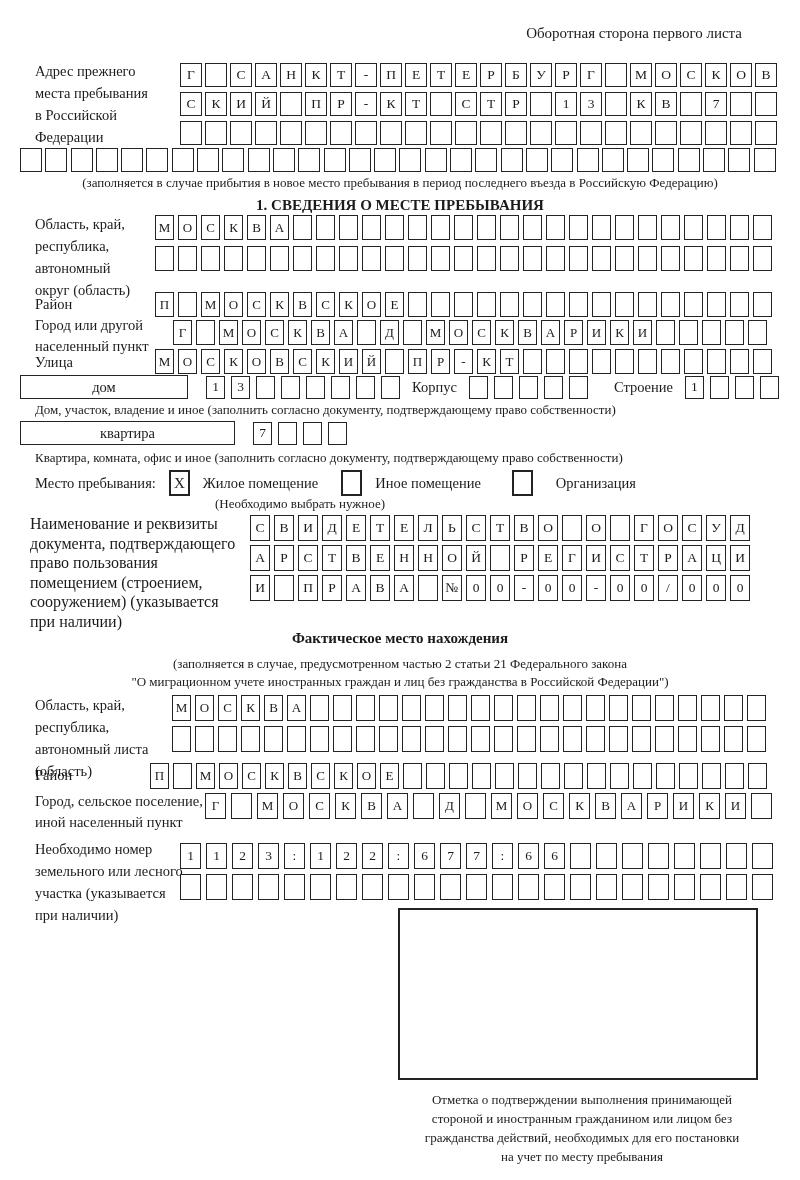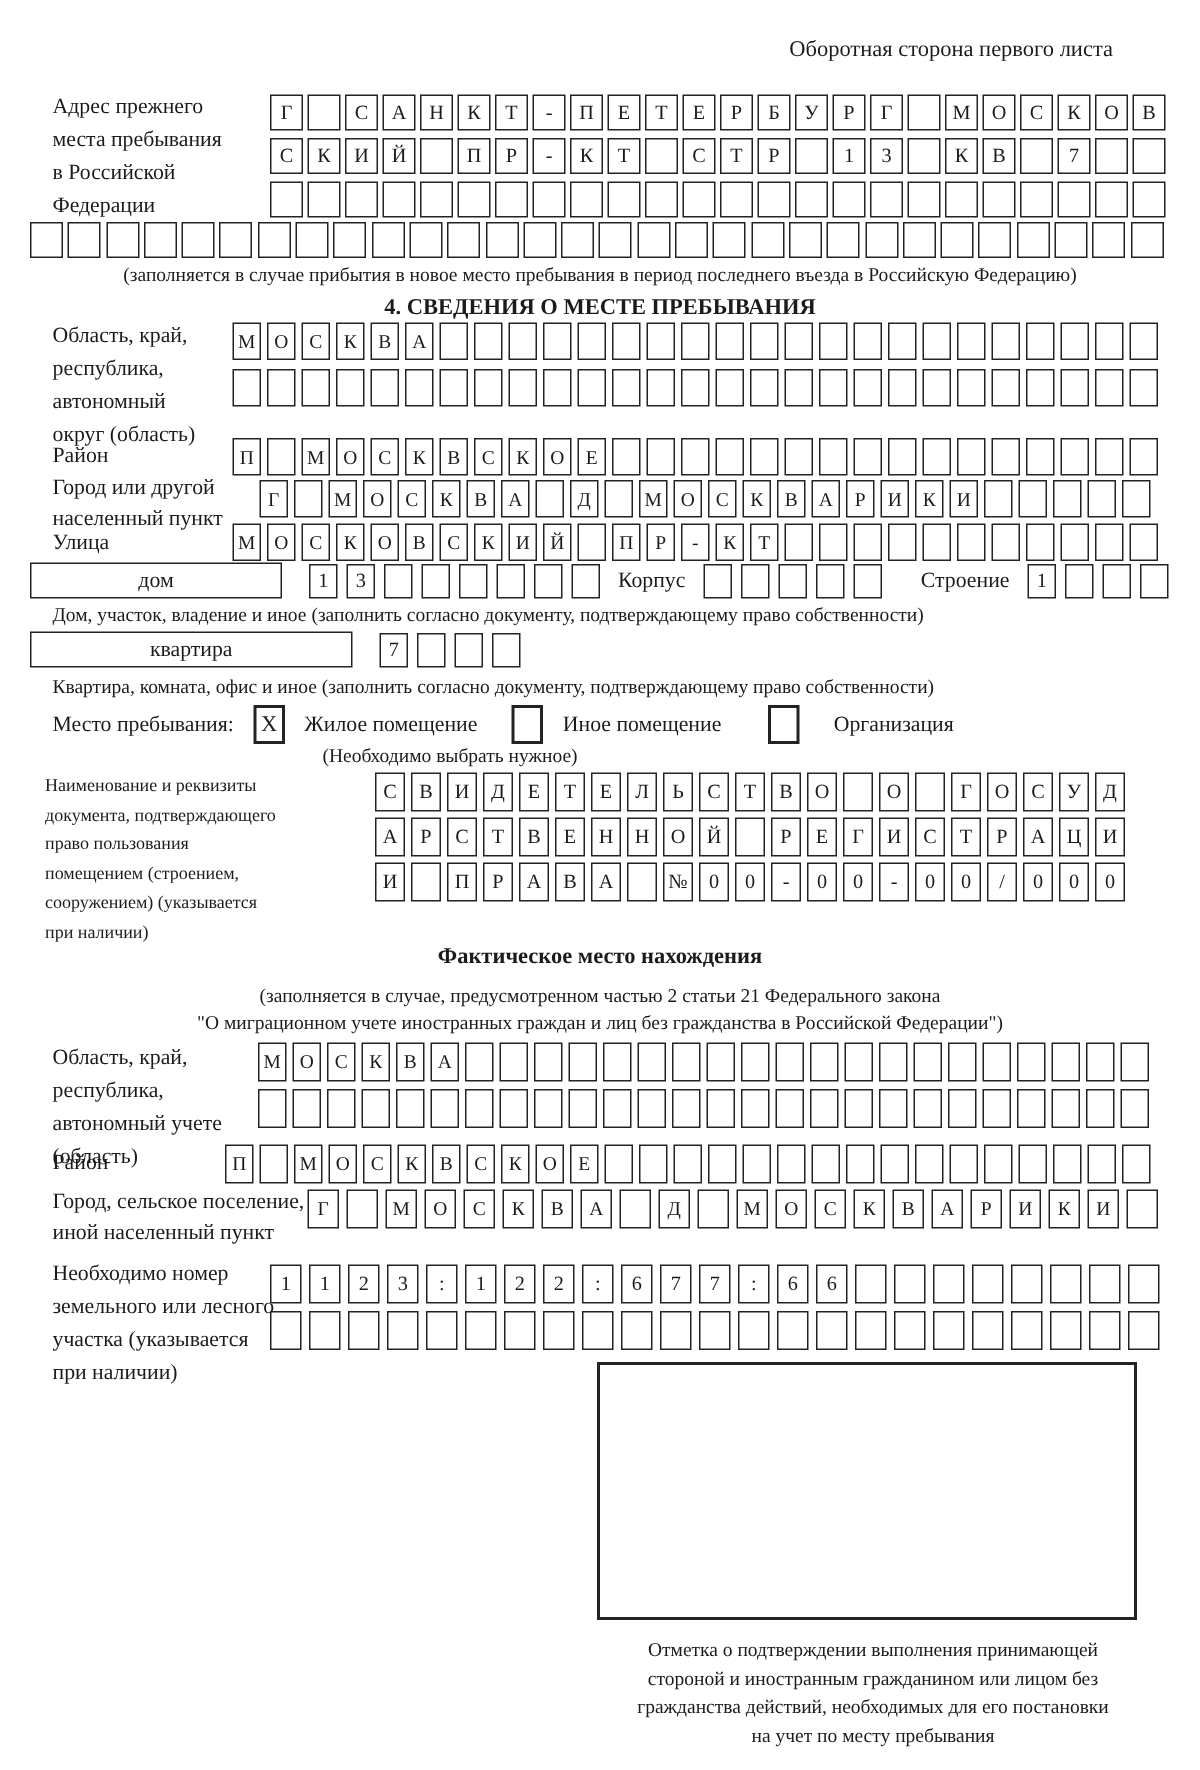--- a/index.html
+++ b/index.html
@@ -156,21 +156,21 @@
       <span></span>
       <span></span>
       <span></span>
       <span></span>
       <span></span>
       <span></span>
       <span></span>
     </div>
   <div class="abs cap center" style="top:175px;">(заполняется в случае прибытия в новое место пребывания в период последнего въезда в Российскую Федерацию)</div>
 
-  <div class="abs hdr center" style="top:197px;">4. СВЕДЕНИЯ О МЕСТЕ ПРЕБЫВАНИЯ</div>
+  <div class="abs hdr center" style="top:197px;">1. СВЕДЕНИЯ О МЕСТЕ ПРЕБЫВАНИЯ</div>
 
   <div class="abs lbl" style="left:35px;top:213px;">
     <span class="lbl-line">Область, край,</span>
     <span class="lbl-line">республика,</span>
     <span class="lbl-line">автономный</span>
     <span class="lbl-line">округ (область)</span>
   </div>
   <div class="abs stack" style="left:155px;top:215px;gap:6px;">
     <div class="cells c-s2">
         <span>М</span>
@@ -372,21 +372,21 @@
     <span>Место пребывания:</span>
     <span class="chk">X</span>
     <span>Жилое помещение</span>
     <span class="chk" style="margin-left:10px;"></span>
     <span>Иное помещение</span>
     <span class="chk" style="margin-left:18px;"></span>
     <span style="margin-left:10px;">Организация</span>
   </div>
   <div class="abs cap" style="left:150px;top:496px;width:300px;text-align:center;">(Необходимо выбрать нужное)</div>
 
-  <div class="abs lbl" style="left:30px;top:514px;line-height:19.5px;font-size:12px;">
+  <div class="abs lbl" style="left:30px;top:514px;line-height:19.5px;font-size:16px;">
     <span class="lbl-line">Наименование и реквизиты</span>
     <span class="lbl-line">документа, подтверждающего</span>
     <span class="lbl-line">право пользования</span>
     <span class="lbl-line">помещением (строением,</span>
     <span class="lbl-line">сооружением) (указывается</span>
     <span class="lbl-line">при наличии)</span>
   </div>
   <div class="abs stack" style="left:250px;top:515px;gap:4px;">
     <div class="cells c-doc">
         <span>С</span>
@@ -459,21 +459,21 @@
       </div>
   </div>
 
   <div class="abs hdr center" style="top:630px;">Фактическое место нахождения</div>
   <div class="abs cap center" style="top:656px;">(заполняется в случае, предусмотренном частью 2 статьи 21 Федерального закона</div>
   <div class="abs cap center" style="top:674px;">"О миграционном учете иностранных граждан и лиц без гражданства в Российской Федерации")</div>
 
   <div class="abs lbl" style="left:35px;top:694px;">
     <span class="lbl-line">Область, край,</span>
     <span class="lbl-line">республика,</span>
-    <span class="lbl-line">автономный учете</span>
+    <span class="lbl-line">автономный листа</span>
     <span class="lbl-line">(область)</span>
   </div>
   <div class="abs stack" style="left:172px;top:695px;">
     <div class="cells c-f">
         <span>М</span>
         <span>О</span>
         <span>С</span>
         <span>К</span>
         <span>В</span>
         <span>А</span>

